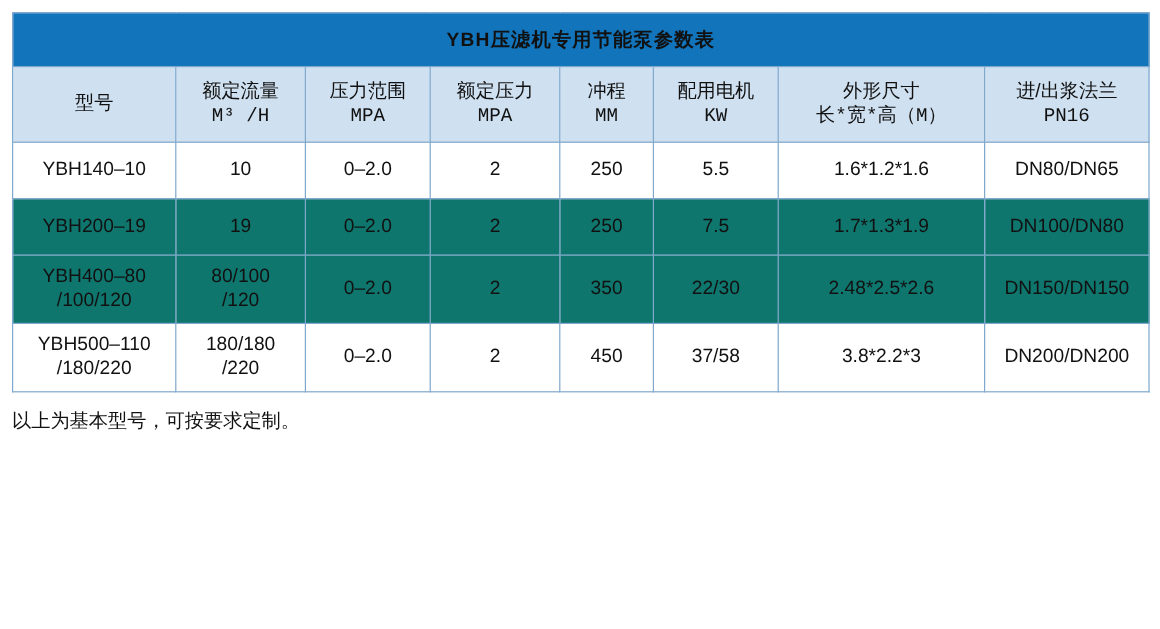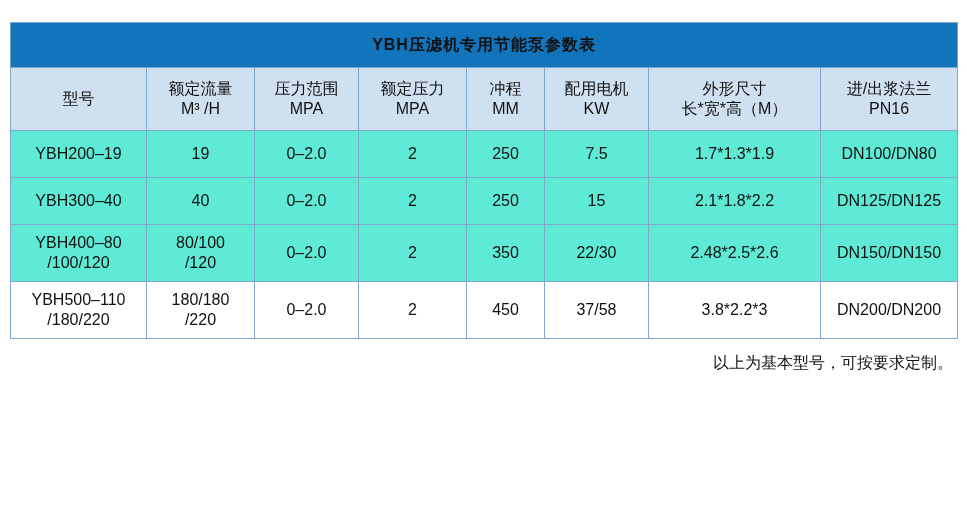--- a/index.html
+++ b/index.html
@@ -12,21 +12,21 @@
     background: #ffffff;
     font-family: "Liberation Sans", sans-serif;
     color: #1a1a1a;
     overflow: hidden;
   }
   .doc {
     width: 967px;
     height: 524px;
     position: relative;
     box-sizing: border-box;
-    padding: 22px 10px 0 10px;
+    padding: 10px 10px 0 10px;
     background: #ffffff;
   }
   table.spec {
     width: 947px;
     border-collapse: collapse;
     table-layout: fixed;
   }
   table.spec td, table.spec th {
     border: 1px solid #7fa8cc;
     text-align: center;
@@ -45,33 +45,33 @@
     border: 1px solid #1274bb;
   }
   .head-row th {
     background: #cfe0f0;
     height: 62px;
     font-size: 16px;
     font-weight: normal;
     line-height: 1.25;
   }
   .head-row th .l1 { display: block; }
-  .head-row th .l2 { display: block; }
+  .head-row th .l2 { display: block; font-family: Liberation Mono, monospace; }
   tr.row-odd td { background: #ffffff; }
-  tr.row-even td { background: #5eead4; }
+  tr.row-even td { background: #0f766e; }
   tr.body-row td {
     height: 46px;
     line-height: 1.25;
   }
   tr.body-row.tall td {
     height: 56px;
   }
   .cell-multi { display: block; }
   .note {
-    text-align: right;
+    text-align: left;
     font-size: 16px;
     color: #111111;
     padding: 14px 4px 0 0;
     width: 947px;
     box-sizing: border-box;
   }
   .col-model { width: 136px; }
   .col-flow { width: 108px; }
   .col-press-range { width: 104px; }
   .col-press-rated { width: 108px; }
@@ -127,51 +127,51 @@
         <th>
           <span class="l1">外形尺寸</span>
           <span class="l2">长*宽*高（M）</span>
         </th>
         <th>
           <span class="l1">进/出浆法兰</span>
           <span class="l2">PN16</span>
         </th>
       </tr>
 
+      <tr class="body-row row-odd">
+        <td>
+          <span class="cell-multi">YBH140–10</span>
+        </td>
+        <td>
+          <span class="cell-multi">10</span>
+        </td>
+        <td>0–2.0</td>
+        <td>2</td>
+        <td>250</td>
+        <td>5.5</td>
+        <td>1.6*1.2*1.6</td>
+        <td>DN80/DN65</td>
+      </tr>
 
       <tr class="body-row row-even">
         <td>
           <span class="cell-multi">YBH200–19</span>
         </td>
         <td>
           <span class="cell-multi">19</span>
         </td>
         <td>0–2.0</td>
         <td>2</td>
         <td>250</td>
         <td>7.5</td>
         <td>1.7*1.3*1.9</td>
         <td>DN100/DN80</td>
       </tr>
 
 
-      <tr class="body-row row-even">
-        <td>
-          <span class="cell-multi">YBH300–40</span>
-        </td>
-        <td>
-          <span class="cell-multi">40</span>
-        </td>
-        <td>0–2.0</td>
-        <td>2</td>
-        <td>250</td>
-        <td>15</td>
-        <td>2.1*1.8*2.2</td>
-        <td>DN125/DN125</td>
-      </tr>
 
 
       <tr class="body-row row-even tall">
         <td>
           <span class="cell-multi">YBH400–80</span>
           <span class="cell-multi">/100/120</span>
         </td>
         <td>
           <span class="cell-multi">80/100</span>
           <span class="cell-multi">/120</span>

